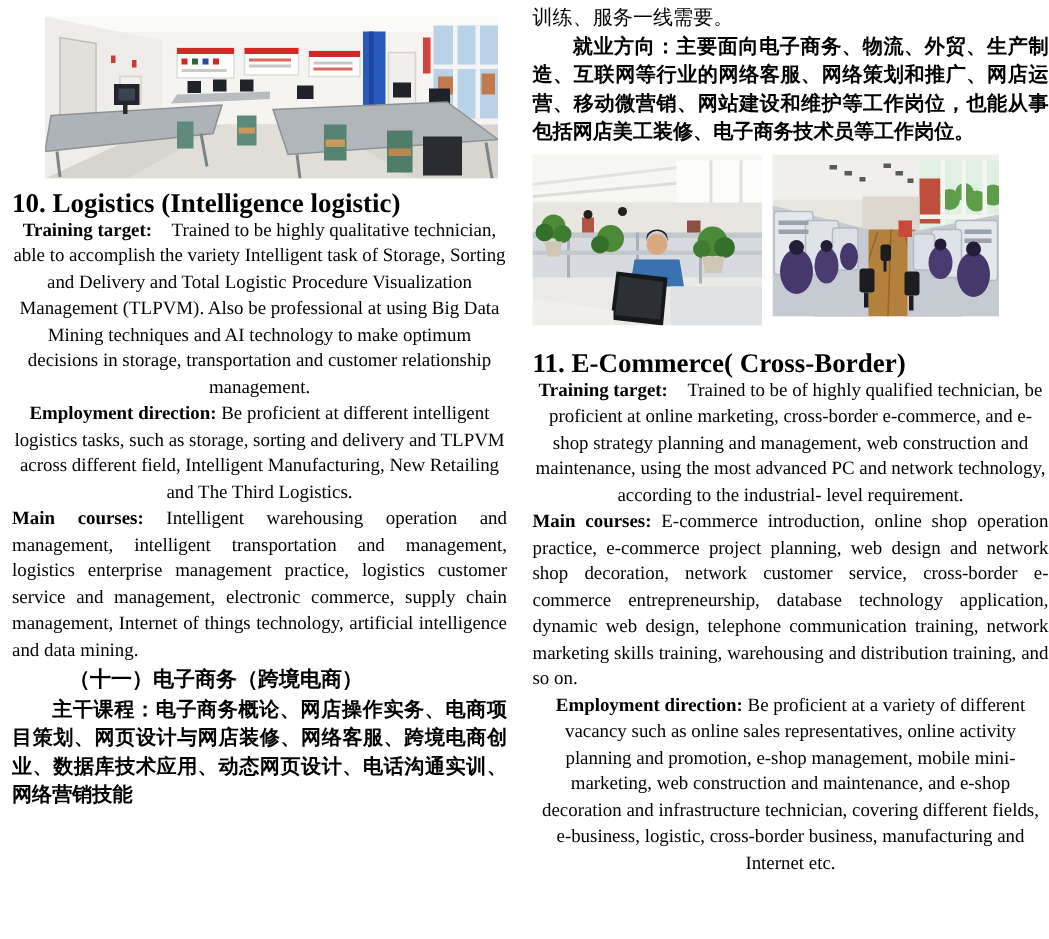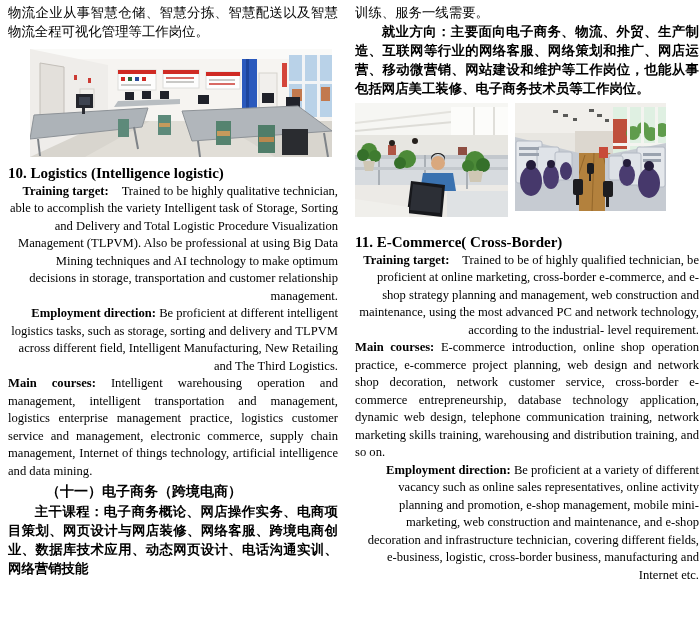--- a/index.html
+++ b/index.html
@@ -2,44 +2,43 @@
 <html><head>
 <meta charset="utf-8">
 <style>
   html,body{margin:0;padding:0;background:#ffffff;}
   body{width:699px;height:626px;overflow:hidden;color:#000;}
   .page{display:flex;gap:17px;padding:3px 0 0 8px;font-family:"Liberation Serif",serif;}
   .col{display:block;}
   .col-left{width:330px;}
   .col-right{width:344px;}
   p{margin:0;}
-  .en{font-size:12.6px;line-height:17.5px;text-align:right;}
+  .en{font-size:12.6px;line-height:17.5px;text-align:center;}
   .en.justify{text-align:justify;}
   .en b{font-weight:bold;}
   .tabgap{display:inline-block;width:13px;}
-  .en-heading{font-family:"Liberation Serif",serif;font-size:15px;font-weight:bold;margin:0;line-height:17.5px;}
+  .en-heading{font-family:"Liberation Serif",serif;font-size:18px;font-weight:bold;margin:0;line-height:17.5px;}
   .zh{font-family:"DejaVu Sans",sans-serif;font-size:13.4px;line-height:19px;text-align:justify;}
   .zh.indent{text-indent:2em;font-weight:bold;}
   .zh-heading{font-family:"DejaVu Sans",sans-serif;font-size:14px;font-weight:bold;line-height:19px;margin:2px 0 1px;padding-left:38px;}
   figure{margin:0;padding:0;}
   .photo-classroom{margin:8px 0 8px 22px;width:302px;height:108px;}
   .photos-row{display:flex;gap:7px;align-items:flex-start;margin:5px 0 7px 0;}
   .photo-office{width:153px;height:114px;}
   .photo-lab{width:151px;height:108px;}
   svg{display:block;}
   .h10{margin-top:2px;}
   .h11{margin-top:17px;}
 </style>
 </head>
 <body>
 
 <div class="page">
 
   <div class="col col-left">
-    <p class="zh">物流企业从事智慧仓储、智慧分拣、智慧配送以及智慧物流全程可视化管理等工作岗位。</p>
 
     <figure class="photo-classroom">
       <svg width="302" height="108" viewBox="0 0 302 108">
         <rect width="302" height="108" fill="#f3f2ef"></rect>
         <rect x="0" y="0" width="302" height="14" fill="#fafaf8"></rect>
         <rect x="0" y="10" width="302" height="62" fill="#f6f4f1"></rect>
         <rect x="0" y="72" width="302" height="36" fill="#d8d5ce"></rect>
         <polygon points="120,72 185,72 245,108 55,108" fill="#e1ded7"></polygon>
         <polygon points="0,0 78,16 78,72 0,108" fill="#efedea"></polygon>
         <polygon points="10,14 34,18 34,66 10,74" fill="#e3e0db" stroke="#c2beb8" stroke-width="1"></polygon>

